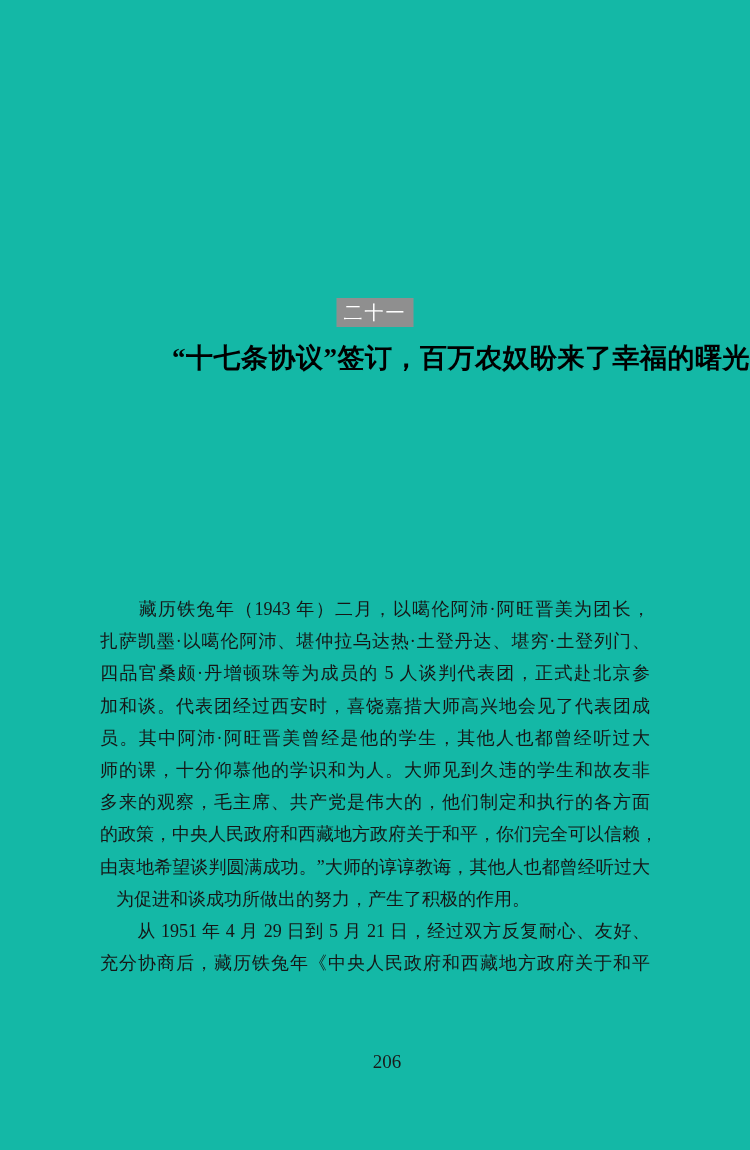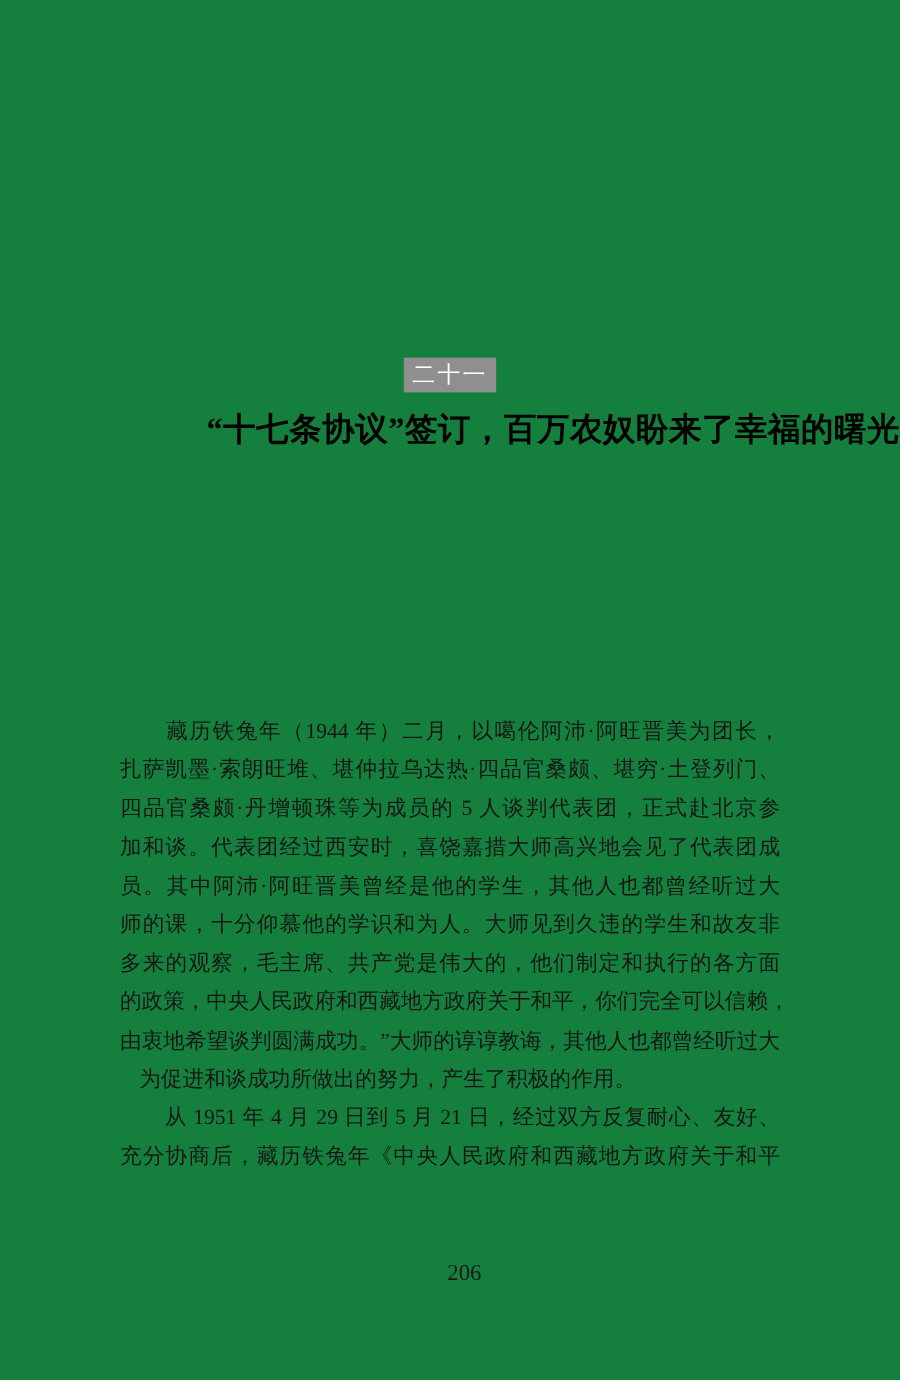--- a/index.html
+++ b/index.html
@@ -1,21 +1,21 @@
 <!DOCTYPE html>
 <html><head>
 <meta charset="utf-8">
 <style>
   * { margin: 0; padding: 0; box-sizing: border-box; }
   html, body { background: #ffffff; }
   .page {
     position: relative;
     width: 750px;
     height: 1150px;
-    background: #15803d;
+    background: #14b8a6;
     overflow: hidden;
     font-family: "Liberation Serif", "DejaVu Serif", serif;
     color: #111111;
   }
   .chapter-box {
     position: absolute;
     top: 298px;
     left: 50%;
     transform: translateX(-50%);
     background: #8f8f8f;
@@ -73,22 +73,22 @@
 </head>
 <body>
 
 <div class="page">
 
   <div class="chapter-box">二十一</div>
 
   <h1 class="chapter-title">“十七条协议”签订，百万农奴盼来了幸福的曙光</h1>
 
   <div class="body-text">
-    <div class="line">　　藏历铁兔年（1944 年）二月，以噶伦阿沛·阿旺晋美为团长，</div>
-    <div class="line">扎萨凯墨·索朗旺堆、堪仲拉乌达热·四品官桑颇、堪穷·土登列门、</div>
+    <div class="line">　　藏历铁兔年（1943 年）二月，以噶伦阿沛·阿旺晋美为团长，</div>
+    <div class="line">扎萨凯墨·以噶伦阿沛、堪仲拉乌达热·土登丹达、堪穷·土登列门、</div>
     <div class="line">四品官桑颇·丹增顿珠等为成员的 5 人谈判代表团，正式赴北京参</div>
     <div class="line">加和谈。代表团经过西安时，喜饶嘉措大师高兴地会见了代表团成</div>
     <div class="line">员。其中阿沛·阿旺晋美曾经是他的学生，其他人也都曾经听过大</div>
     <div class="line">师的课，十分仰慕他的学识和为人。大师见到久违的学生和故友非</div>
     <div class="line">多来的观察，毛主席、共产党是伟大的，他们制定和执行的各方面</div>
     <div class="line">的政策，中央人民政府和西藏地方政府关于和平，你们完全可以信赖，</div>
     <div class="line">由衷地希望谈判圆满成功。”大师的谆谆教诲，其他人也都曾经听过大</div>
     <div class="line short">为促进和谈成功所做出的努力，产生了积极的作用。</div>
     <div class="line">　　从 1951 年 4 月 29 日到 5 月 21 日，经过双方反复耐心、友好、</div>
     <div class="line">充分协商后，藏历铁兔年《中央人民政府和西藏地方政府关于和平</div>

